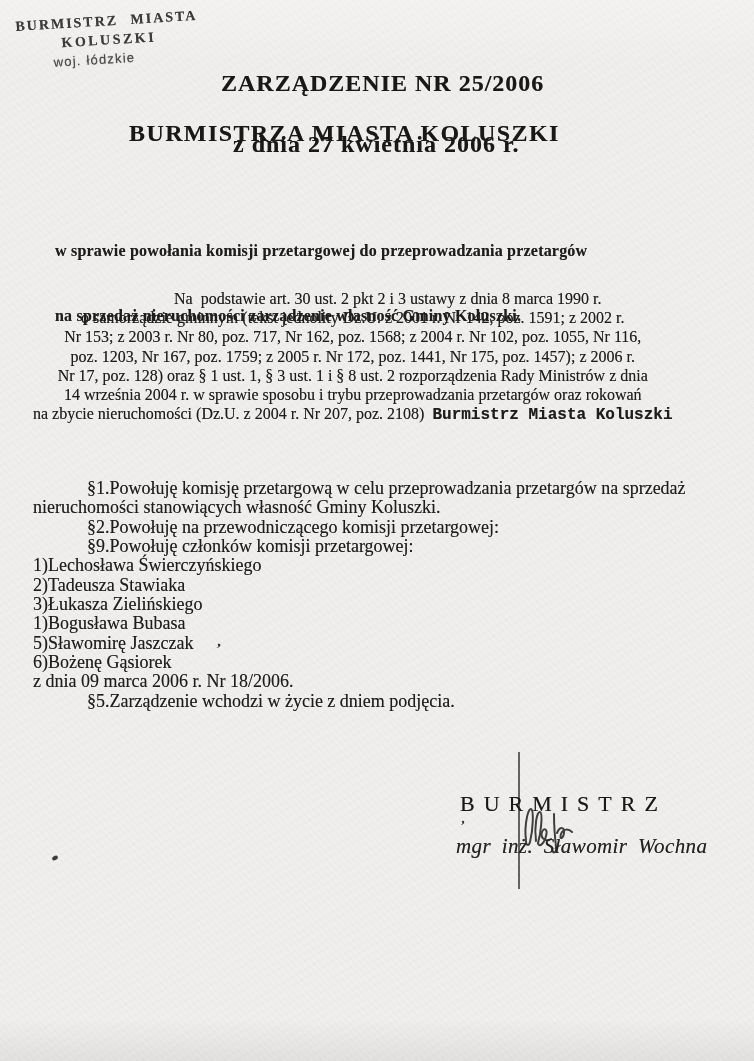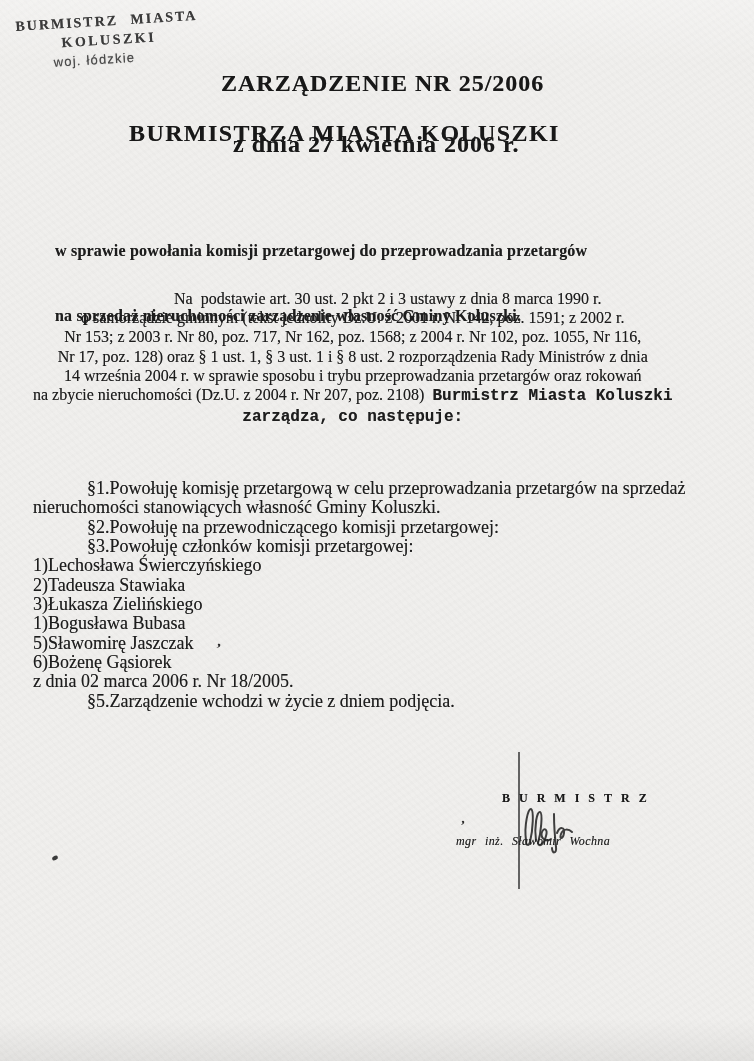--- a/index.html
+++ b/index.html
@@ -43,24 +43,24 @@
   .sections { position: absolute; left: 33px; top: 479px; font-size: 18px; line-height: 19.35px; }
   .ln { white-space: pre; }
   .ind { padding-left: 54px; }
   .ind-lg { padding-left: 70px; }
   .ln b { font-weight: bold; font-family: Liberation Mono, monospace; }
 
   
   .bubasa-mark { position: absolute; left: 218px; top: 633px; font-size: 15px; font-weight: bold; transform: rotate(12deg); color: #2a2a2a; }
 
   
-  .sig-stamp-title { position: absolute; left: 460px; top: 791px; font-weight: bold; font-size: 12px; letter-spacing: 9px; white-space: pre; color: #191919; margin-left: 42px; }
+  .sig-stamp-title { position: absolute; left: 460px; top: 791px; font-weight: normal; font-size: 22px; letter-spacing: 9px; white-space: pre; color: #191919; }
   .fold-line { position: absolute; left: 518px; top: 752px; width: 1.6px; height: 137px; background: #4a4a4a; opacity: .85; }
   .sig-squiggle { position: absolute; left: 521px; top: 802px; }
-  .sig-name { position: absolute; left: 456px; top: 834px; font-style: italic; font-size: 12px; letter-spacing: 0.4px; word-spacing: 5px; white-space: pre; color: #222; }
+  .sig-name { position: absolute; left: 456px; top: 834px; font-style: italic; font-size: 21px; letter-spacing: 0.4px; word-spacing: 5px; white-space: pre; color: #222; }
   .sig-apostrophe { position: absolute; left: 460px; top: 818px; font-size: 14px; font-weight: bold; transform: rotate(8deg); color: #2a2a2a; }
 
   
   .ink-speck { position: absolute; left: 52px; top: 856px; width: 6px; height: 4px; background: #3a3a3a; border-radius: 60% 40% 50% 50%; transform: rotate(-25deg); }
 </style>
 </head>
 <body>
 
 <div class="page">
 
@@ -76,38 +76,38 @@
 
   <div class="subject scan-text">
     <div class="ln">w sprawie powołania komisji przetargowej do przeprowadzania przetargów</div>
     <div class="ln">na sprzedaż nieruchomości zarządzenie własność Gminy Koluszki.</div>
   </div>
 
   <div class="preamble scan-text">
     <div class="ln ind-lg">Na  podstawie art. 30 ust. 2 pkt 2 i 3 ustawy z dnia 8 marca 1990 r.</div>
     <div class="ln">o samorządzie gminnym (tekst jednolity Dz.U. z 2001 r. Nr 142, poz. 1591; z 2002 r.</div>
     <div class="ln">Nr 153; z 2003 r. Nr 80, poz. 717, Nr 162, poz. 1568; z 2004 r. Nr 102, poz. 1055, Nr 116,</div>
+    <div class="ln">poz. 1203, Nr 167, poz. 1759; z 2005 r. Nr 172, poz. 1441, Nr 175, poz. 1457); z 2006 r.</div>
     <div class="ln">Nr 17, poz. 128) oraz § 1 ust. 1, § 3 ust. 1 i § 8 ust. 2 rozporządzenia Rady Ministrów z dnia</div>
     <div class="ln">14 września 2004 r. w sprawie sposobu i trybu przeprowadzania przetargów oraz rokowań</div>
     <div class="ln"><span>na zbycie nieruchomości (Dz.U. z 2004 r. Nr 207, poz. 2108)  </span><b>Burmistrz Miasta Koluszki</b></div>
-    <div class="ln"><b>zarządza, co następuje:</b></div>
   </div>
 
   <div class="sections scan-text">
     <div class="ln ind">§1.Powołuję komisję przetargową w celu przeprowadzania przetargów na sprzedaż</div>
     <div class="ln">nieruchomości stanowiących własność Gminy Koluszki.</div>
     <div class="ln ind">§2.Powołuję na przewodniczącego komisji przetargowej:</div>
-    <div class="ln ind">§3.Powołuję członków komisji przetargowej:</div>
+    <div class="ln ind">§9.Powołuję członków komisji przetargowej:</div>
     <div class="ln">1)Lechosława Świerczyńskiego</div>
     <div class="ln">2)Tadeusza Stawiaka</div>
     <div class="ln">3)Łukasza Zielińskiego</div>
     <div class="ln">1)Bogusława Bubasa</div>
     <div class="ln">5)Sławomirę Jaszczak</div>
     <div class="ln">6)Bożenę Gąsiorek</div>
-    <div class="ln">z dnia 02 marca 2006 r. Nr 18/2005.</div>
+    <div class="ln">z dnia 09 marca 2006 r. Nr 18/2006.</div>
     <div class="ln ind">§5.Zarządzenie wchodzi w życie z dniem podjęcia.</div>
   </div>
 
   <div class="bubasa-mark">,</div>
 
   <div class="fold-line"></div>
 
   <svg class="sig-squiggle" width="68" height="54" viewBox="0 0 68 54" fill="none" xmlns="http://www.w3.org/2000/svg">
     <g stroke="#262626" stroke-width="2" stroke-linecap="round" fill="none" opacity="0.88">
       <path d="M5 38 C3 24 7 6 10 7 C13 8 12 28 9 40 C8 44 5 44 5 39"></path>

